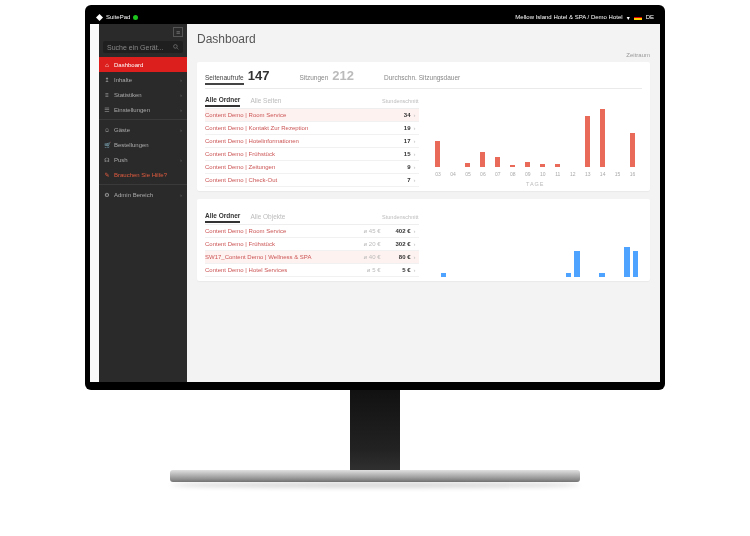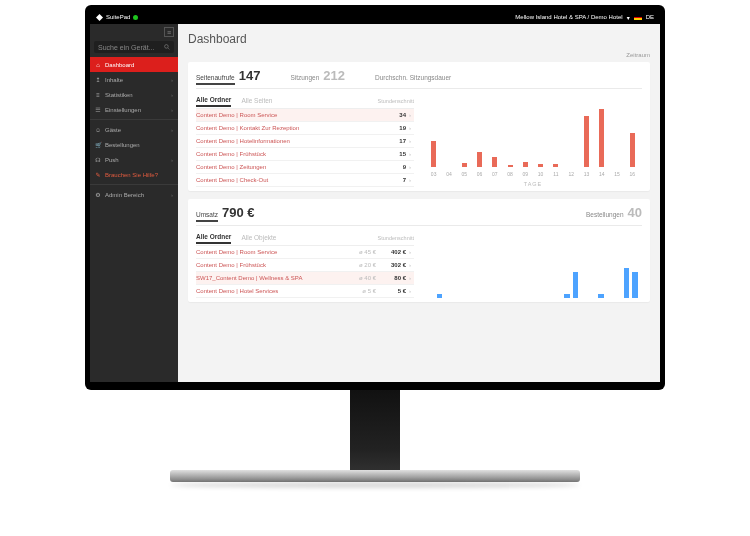--- a/index.html
+++ b/index.html
@@ -13,21 +13,21 @@
 
   
   .screen { position: absolute; inset: 5px 5px 8px 5px; background: #fafafa; overflow: hidden; font-size: 7px; color: #444; }
 
   .topbar { height: 14px; background: #000; color: #fff; display: flex; align-items: center; justify-content: space-between; padding: 0 6px; font-size: 6px; }
   .topbar .brand { display: flex; align-items: center; gap: 3px; }
   .topbar .dot { width: 5px; height: 5px; border-radius: 50%; background: #1ec41e; }
   .topbar .hotel { display: flex; align-items: center; gap: 4px; }
   .flag { width: 8px; height: 5px; background: linear-gradient(180deg,#000 33%,#d00 33% 66%,#fc0 66%); display:inline-block; }
 
-  .workspace { display: flex; height: calc(100% - 14px); }
+  .workspace { display: flex; height: calc(100% - 14px); margin-left: 9px; }
 
   .sidebar { width: 88px; background: #2a2a2a; color: #aaa; display: flex; flex-direction: column; }
   .search { margin: 4px; height: 12px; background: #1f1f1f; border-radius: 2px; display: flex; align-items: center; padding: 0 4px; gap: 3px; color:#888; }
   .search svg { width: 6px; height: 6px; }
   .menu-toggle { align-self: flex-end; margin: 3px 4px 0 0; width: 10px; height: 10px; border: 1px solid #555; display:flex; align-items:center; justify-content:center; color:#888; }
   .menulist { display:flex; flex-direction:column; }
   .nav-item { display:flex; align-items:center; gap:4px; height:15px; padding:0 5px; font-size:6px; cursor:pointer; }
   .nav-item.active { background:#dc1f1c; color:#fff; }
   .nav-item.help { color:#e05b3f; }
   .nav-item .ico { width:6px; display:inline-block; text-align:center; }
@@ -302,30 +302,20 @@
                     </div>
                     <div class="chart-x">16</div>
                   </div>
                 </div>
               <div class="chart-axis">TAGE</div>
             </div>
           </div>
         </div>
 
         <div class="card">
-          <div class="card-header" id="rev-metrics" style="justify-content:space-between;">
-              <div class="metric primary">
-                <span class="lbl">Umsatz</span> 
-                <span class="val">790 €</span>
-              </div>
-              <div class="metric dim">
-                <span class="lbl">Bestellungen</span> 
-                <span class="val">40</span>
-              </div>
-            </div>
           <div class="card-body">
             <div class="col-left">
               <div class="tabrow">
                 <span class="tab active">Alle Ordner</span>
                 <span class="tab">Alle Objekte</span>
                 <span style="flex:1"></span>
                 <span class="timelabel">Stundenschnitt</span>
               </div>
               <div id="rev-rows">
                   <div class="list-row">

